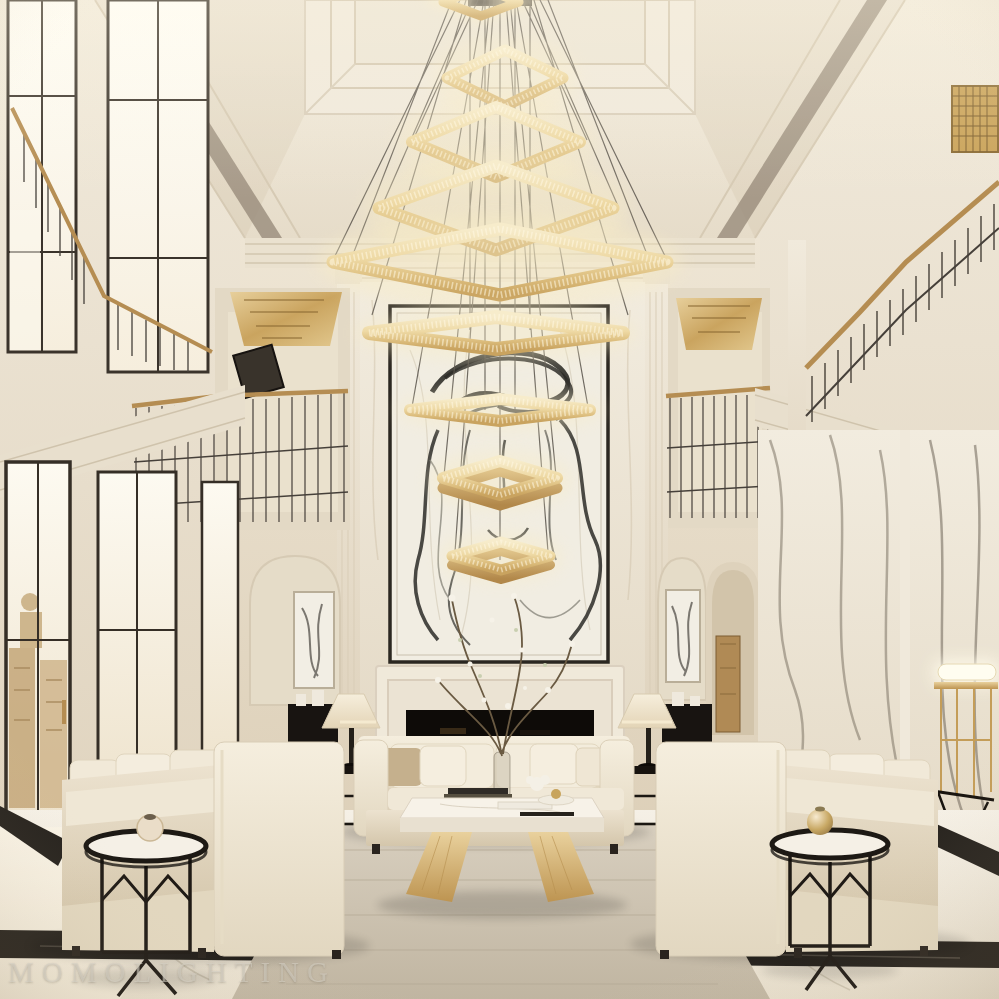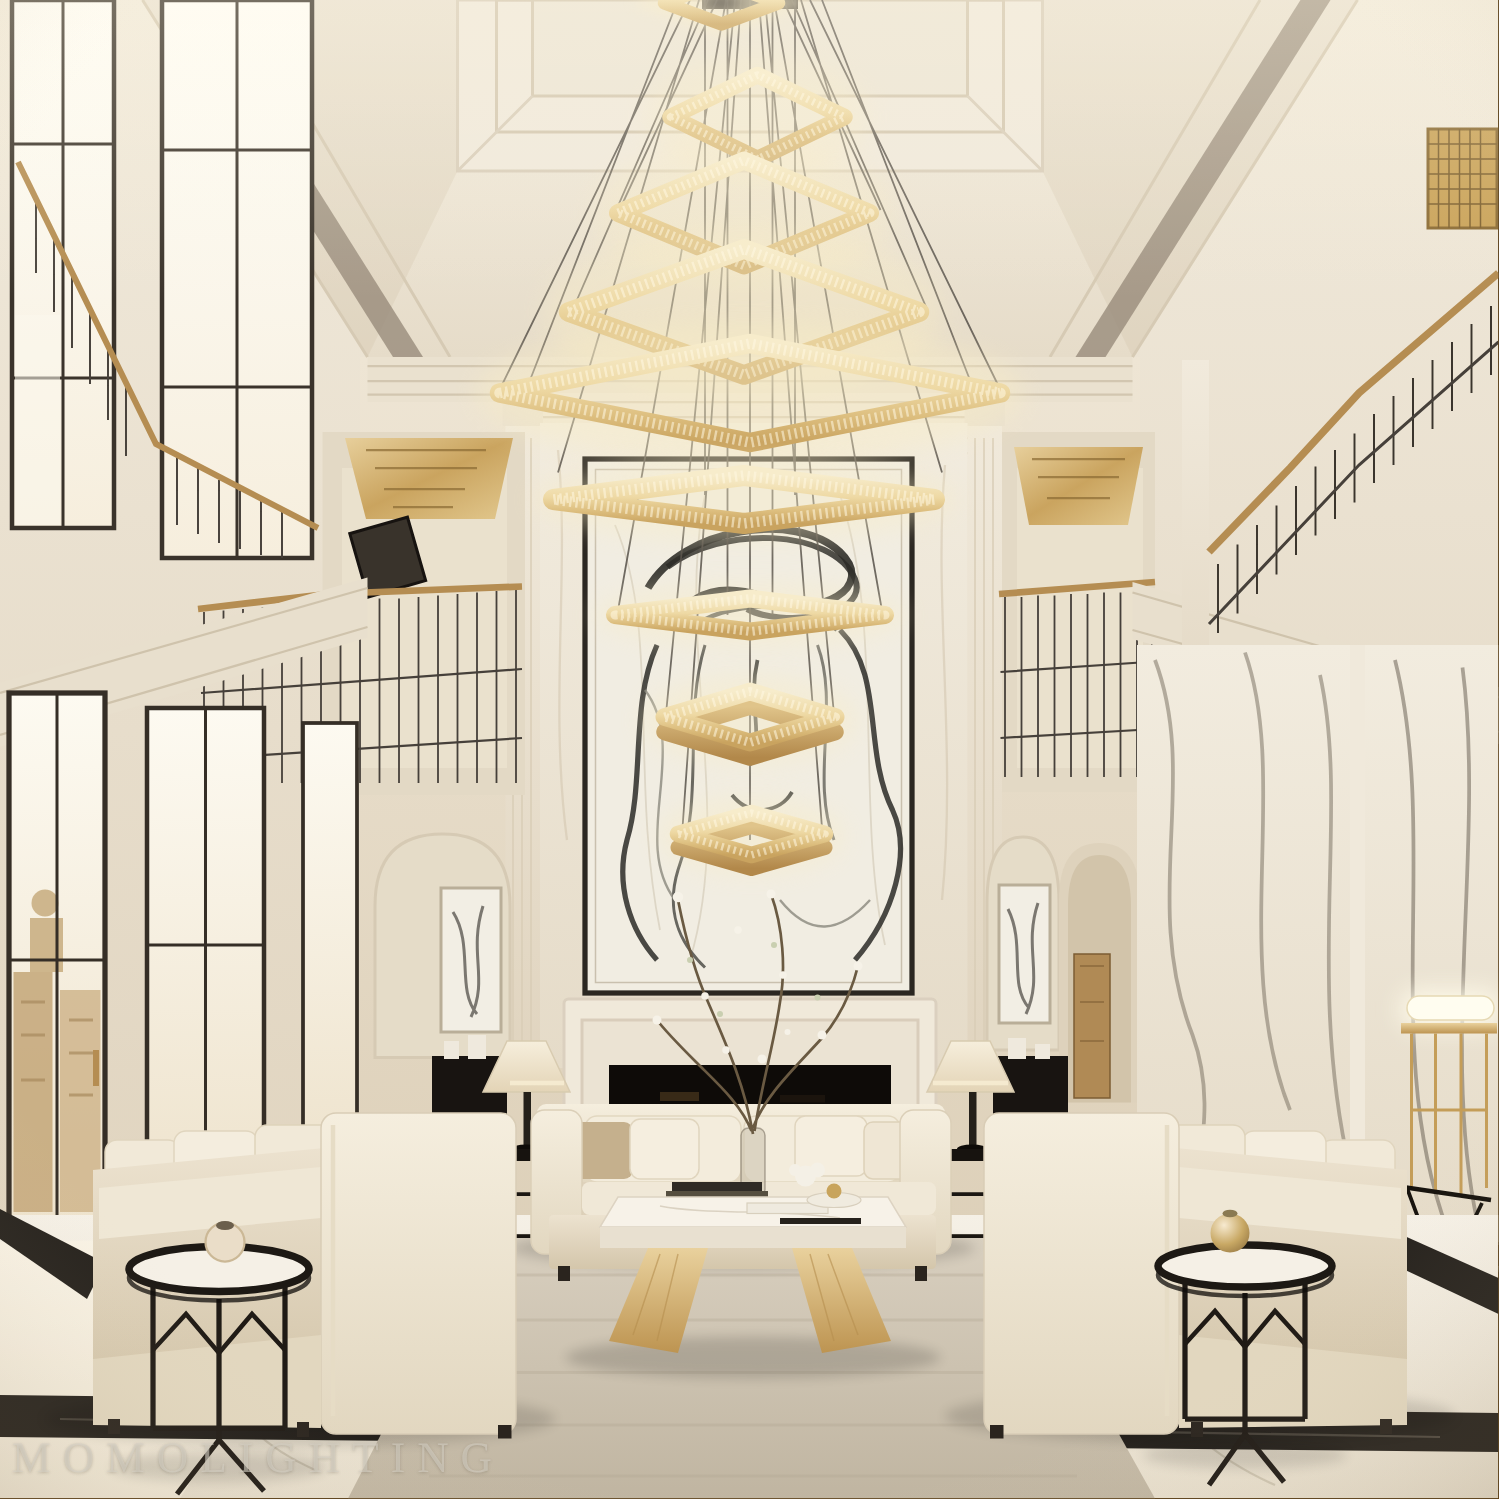--- a/index.html
+++ b/index.html
@@ -1,16 +1,16 @@
 <!DOCTYPE html>
 <html><head>
 <meta charset="utf-8">
 <style>
   html,body{margin:0;padding:0;background:#111;}
-  .scene{position:relative;width:999px;height:999px;overflow:hidden;background:#a16207;font-family:"Liberation Sans",sans-serif;}
+  .scene{position:relative;width:999px;height:999px;overflow:hidden;background:#404040;font-family:"Liberation Sans",sans-serif;}
   .scene svg{position:absolute;left:0;top:0;}
   .watermark{position:absolute;left:8px;bottom:10px;font-family:"Liberation Serif",serif;font-size:29px;letter-spacing:8px;color:rgba(214,208,196,0.60);text-shadow:0 1px 2px rgba(80,70,55,0.25);user-select:none;}
 </style>
 </head>
 <body>
 
 <div class="scene">
 <svg width="999" height="999" viewBox="0 0 999 999">
 <defs>
   <linearGradient id="gCeil" x1="0" y1="0" x2="0" y2="1">

